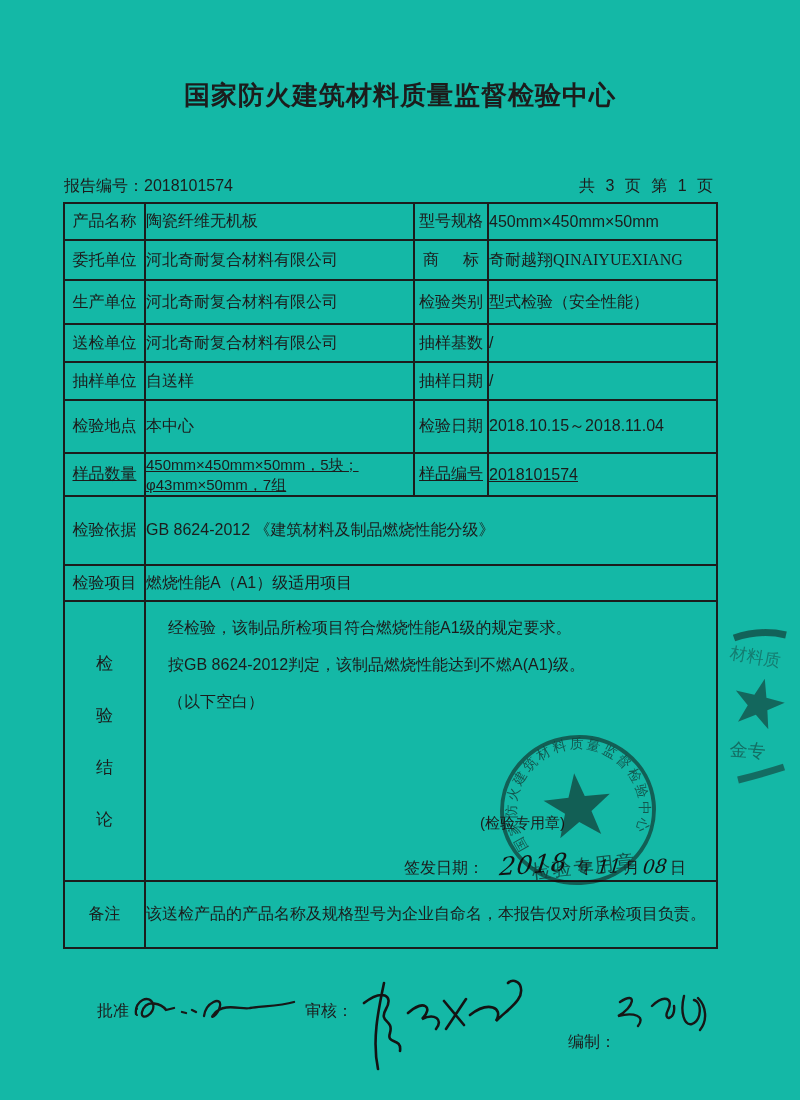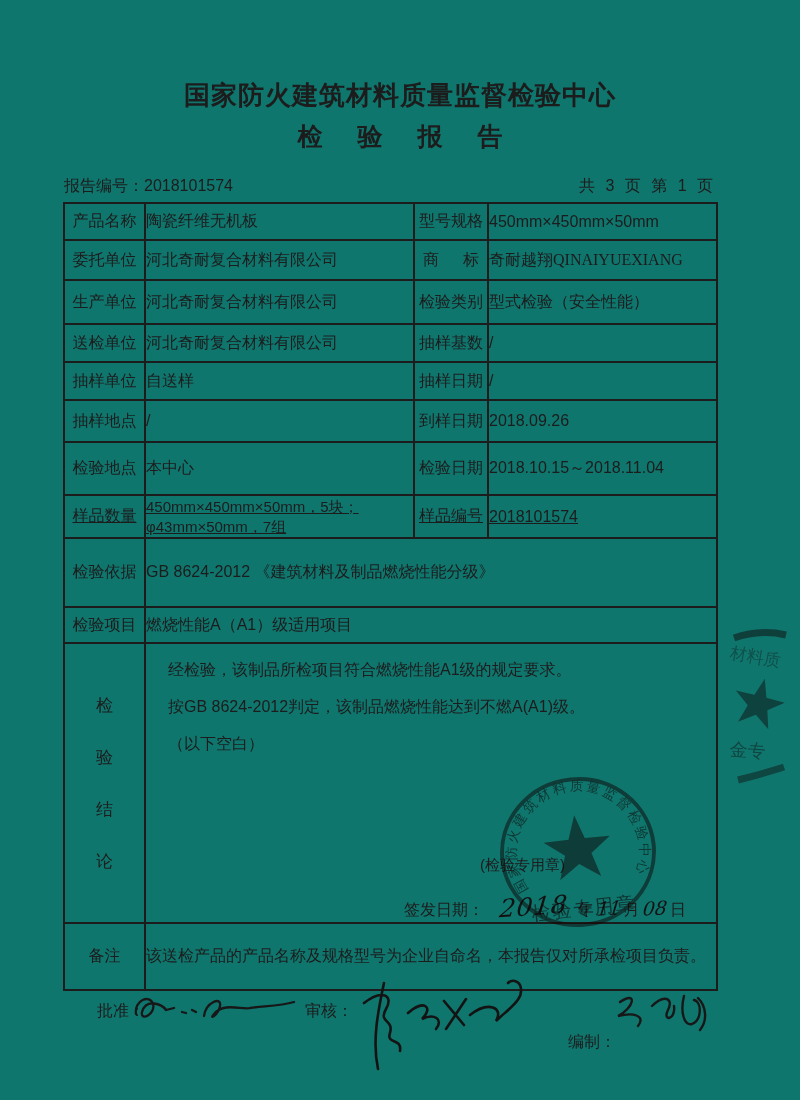--- a/index.html
+++ b/index.html
@@ -1,17 +1,17 @@
 <!DOCTYPE html>
 <html><head>
 <meta charset="utf-8">
 <style>
   html,body{margin:0;padding:0;background:#ffffff;}
   body{font-family:"Liberation Sans","DejaVu Sans",sans-serif;color:#1c1c1c;}
-  .page{position:relative;width:800px;height:1100px;background:#0f766e;overflow:hidden;}
+  .page{position:relative;width:800px;height:1100px;background:#14b8a6;overflow:hidden;}
 
   .org-title{position:absolute;left:0;top:78px;width:800px;text-align:center;
     font-size:26px;font-weight:bold;letter-spacing:1px;}
   .doc-title{position:absolute;left:0;top:120px;width:800px;text-align:center;
     font-size:25px;font-weight:bold;letter-spacing:14px;text-indent:14px;}
   .report-line{position:absolute;left:64px;top:176px;width:652px;font-size:16px;}
   .report-no{position:absolute;left:0;top:0;}
   .page-count{position:absolute;right:0;top:0;letter-spacing:3px;}
 
   table.report{position:absolute;left:63px;top:202px;width:653px;
@@ -44,21 +44,20 @@
 
   .footer-label{position:absolute;font-size:16px;top:1001px;}
   .sig{position:absolute;}
 </style>
 </head>
 <body>
 
 <div class="page">
 
   <div class="org-title">国家防火建筑材料质量监督检验中心</div>
-  <div class="doc-title">检 验 报 告</div>
 
   <div class="report-line">
     <span class="report-no"><span>报告编号：</span><span>2018101574</span></span>
     <span class="page-count">共 3 页 第 1 页</span>
   </div>
 
   <table class="report">
     <colgroup>
         <col class="c1">
         <col class="c2">
@@ -93,26 +92,20 @@
       <td class="lbl">送检单位</td>
       <td class="val">河北奇耐复合材料有限公司</td>
       <td class="lbl">抽样基数</td>
       <td class="val">/</td>
     </tr>
     <tr class="h38">
       <td class="lbl">抽样单位</td>
       <td class="val">自送样</td>
       <td class="lbl">抽样日期</td>
       <td class="val">/</td>
-    </tr>
-    <tr class="h42">
-      <td class="lbl">抽样地点</td>
-      <td class="val">/</td>
-      <td class="lbl">到样日期</td>
-      <td class="val">2018.09.26</td>
     </tr>
     <tr class="h35">
       <td class="lbl">检验地点</td>
       <td class="val">本中心</td>
       <td class="lbl">检验日期</td>
       <td class="val">2018.10.15～2018.11.04</td>
     </tr>
     <tr class="h43">
       <td class="lbl">样品数量</td>
       <td class="val">

